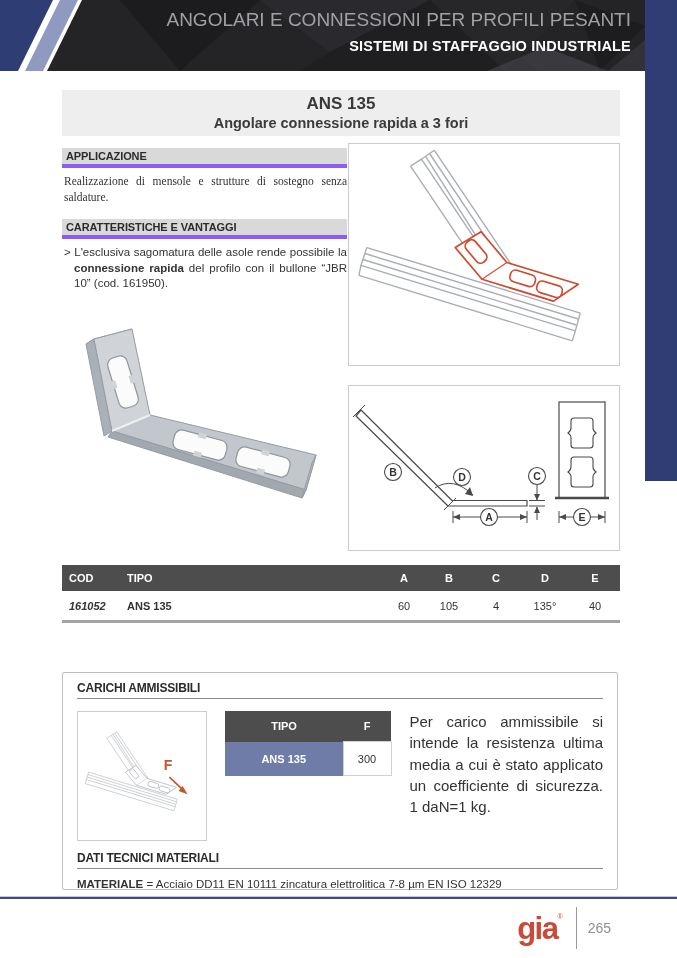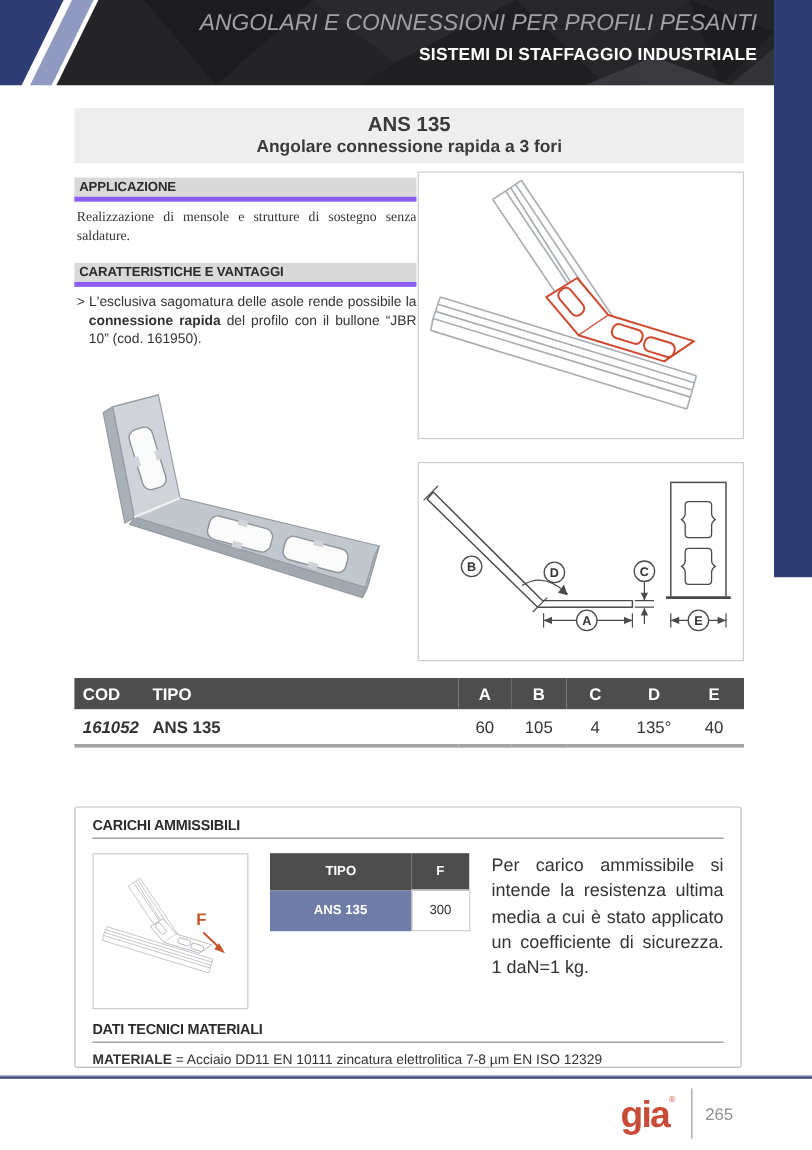--- a/index.html
+++ b/index.html
@@ -2,21 +2,21 @@
 <html><head>
 <meta charset="utf-8">
 <style>
   html,body{margin:0;padding:0;background:#fff;}
   .page{position:relative;width:677px;height:958px;background:#ffffff;overflow:hidden;
         font-family:"Liberation Sans",sans-serif;color:#333;}
   
   .header{position:absolute;left:0;top:0;width:677px;height:72px;}
   .header svg{position:absolute;left:0;top:0;}
   .header-text{position:absolute;right:46px;top:9px;text-align:right;z-index:3;}
-  .header-title{font-size:19px;color:#9fa1a4;letter-spacing:0px;font-weight:normal;font-style:italic;}
+  .header-title{font-size:19px;color:#9fa1a4;letter-spacing:0px;font-weight:normal;}
   .header-sub{font-size:14.5px;color:#ffffff;font-weight:bold;margin-top:7px;letter-spacing:0.2px;}
   .side-strip{position:absolute;left:645px;top:0;width:32px;height:481px;background:#2e3d74;}
   
   .title-box{position:absolute;left:62px;top:90px;width:558px;height:46px;background:#eeeeee;
              text-align:center;color:#3a3a3a;}
   .title-main{font-size:17px;font-weight:bold;padding-top:4px;}
   .title-sub{font-size:14.5px;font-weight:bold;margin-top:1px;}
   
   .left-col{position:absolute;left:62px;top:148px;width:285px;}
   .sec-bar{background:#d9d9d9;border-bottom:4px solid #8b5cf6;font-size:11px;font-weight:bold;
@@ -24,21 +24,21 @@
   .body-text{font-size:11.5px;color:#333;text-align:justify;line-height:1.38;margin:6px 0 13px 2px;font-family:Liberation Serif, serif;}
   .bullets{margin:6px 0 0 2px;}
   .bullet{font-size:11.5px;color:#333;text-align:justify;line-height:1.38;
           padding-left:10px;text-indent:-10px;}
   .bullet b{font-weight:bold;}
   
   .photo-wrap{position:absolute;left:62px;top:303px;width:282px;height:242px;}
   .illu-box1{position:absolute;left:348px;top:143px;width:270px;height:221px;border:1px solid #cccccc;background:#fff;}
   .illu-box2{position:absolute;left:348px;top:385px;width:270px;height:164px;border:1px solid #cccccc;background:#fff;}
   
-  .dim-table{position:absolute;left:62px;top:565px;width:558px;border-collapse:collapse;font-size:14px;}
+  .dim-table{position:absolute;left:62px;top:565px;width:558px;border-collapse:collapse;font-size:11px;}
   .dim-table th{background:#4d4d4d;color:#ffffff;font-weight:bold;height:26px;padding:0;}
   .dim-table th.lft{text-align:left;padding-left:7px;}
   .dim-table td{height:29px;padding:0;color:#333;border-bottom:3px solid #a3a3a3;}
   .dim-table td.lft{text-align:left;padding-left:7px;}
   .dim-table .ctr{text-align:center;}
   .cod-cell{font-weight:bold;font-style:italic;}
   .tipo-cell{font-weight:bold;}
   
   .carichi-box{position:absolute;left:62px;top:672px;width:556px;height:218px;
                border:1px solid #bfbfbf;border-radius:2px;background:#fff;box-sizing:border-box;

